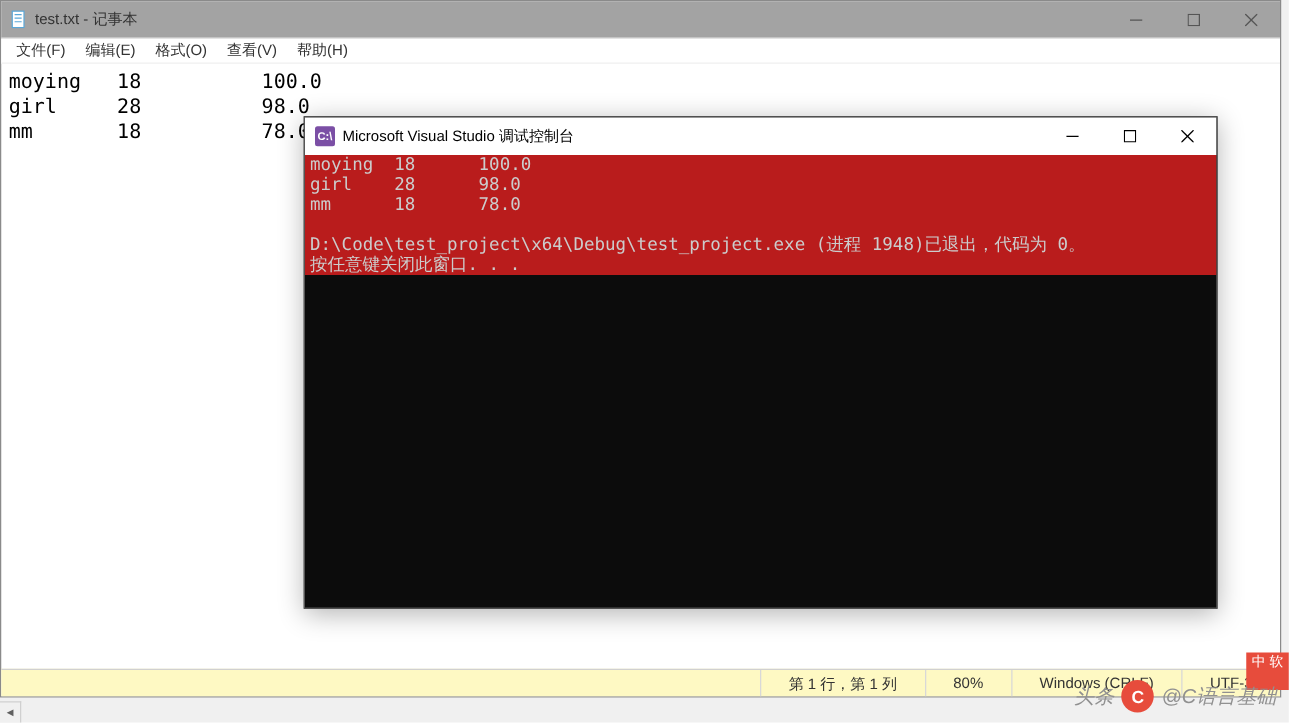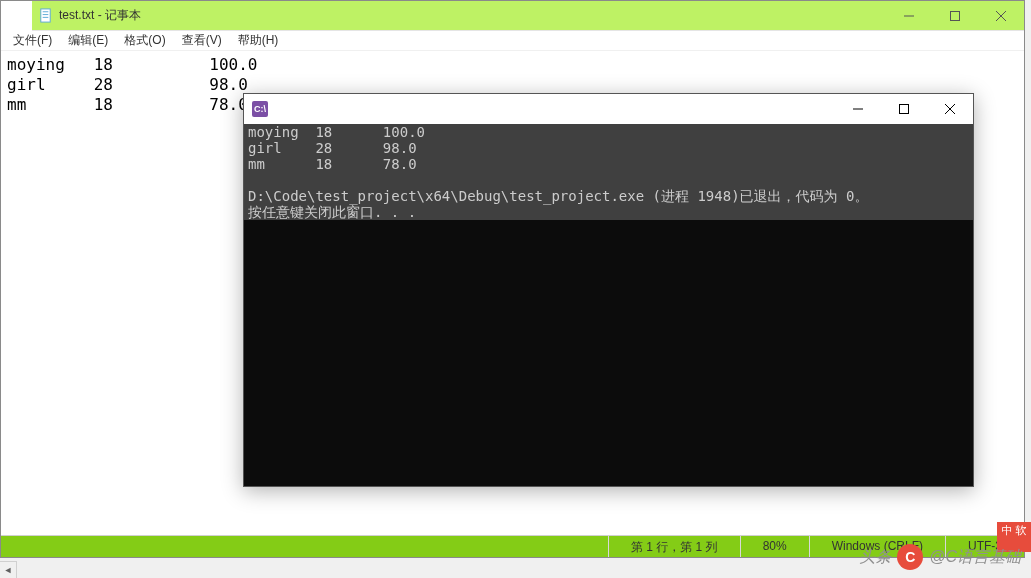--- a/index.html
+++ b/index.html
@@ -9,41 +9,40 @@
     font-size: 12px;
     background: #f0f0f0;
     position: relative; overflow: hidden;
   }
   
   .notepad {
     position: absolute; left: 0; top: 0; width: 1025px; height: 558px;
     background: #fff; border: 1px solid #8a8a8a;
   }
   .np-titlebar {
-    height: 30px; background: #bef264;
+    height: 30px; background: #a3a3a3;
     display: flex; align-items: center; padding-left: 6px;
     border-bottom: 1px solid #e5e5e5;
-    margin-left: 31px;
   }
   .np-title { font-size: 12px; color: #333; display:flex; align-items:center; gap:6px;}
   .np-title svg { width:15px; height:15px; }
   .np-winctrls { margin-left: auto; display: flex; }
   .np-winbtn { width: 46px; height: 30px; display: flex; align-items: center; justify-content: center; color: #555; }
   .np-menubar {
     height: 20px; background: #fff; border-bottom: 1px solid #f0f0f0;
     display: flex; padding-left: 4px; align-items: center;
   }
   .np-menuitem { padding: 2px 8px; font-size: 12px; color: #333; }
   .np-content {
     padding: 4px 6px; font-family: Consolas, "Lucida Console", monospace;
     font-size: 16px; line-height: 20px; color: #000; white-space: pre;
   }
   .np-statusbar {
     position: absolute; bottom: 0; left: 0; right: 0; height: 22px;
-    background: #84cc16; border-top: 1px solid #d0d0d0;
+    background: #fef9c3; border-top: 1px solid #d0d0d0;
     display: flex; font-size: 12px; color: #333;
   }
   .np-status-spacer { flex: 1; border-right: 1px solid #d8d8d8; }
   .np-status-seg { padding: 3px 22px; border-right: 1px solid #d8d8d8; }
   .np-status-seg:last-child { border-right:none; }
 
   
   .console {
     position: absolute; left: 243px; top: 93px; width: 731px; height: 394px;
     background: #0c0c0c; border: 1px solid #555;
@@ -56,21 +55,21 @@
   .con-icon {
     width: 16px; height: 16px; background: #7b4fa5; border-radius: 2px;
     margin-right: 6px; display: flex; align-items: center; justify-content: center;
     color: #fff; font-size: 9px; font-weight: bold;
   }
   .con-winctrls { margin-left: auto; display: flex; height:30px; }
   .con-winbtn { width: 46px; display: flex; align-items: center; justify-content: center; color: #000; }
   .con-body {
     padding: 0 4px; font-family: "NSimSun", "SimSun", Consolas, monospace;
     font-size: 14px; line-height: 16px; color: #ccc; white-space: pre;
-    background: #404040;
+    background: #b91c1c;
   }
 
   
   .watermark {
     position: absolute; right: 10px; bottom: 8px;
     display: flex; align-items: center; gap: 6px;
     font-size: 16px; color: #909090; font-style: italic; justify-content: center;
   }
   .wm-circle {
     width: 26px; height: 26px; border-radius: 50%; background: #e74c3c;
@@ -138,20 +137,21 @@
     <div class="np-status-seg">Windows (CRLF)</div>
     <div class="np-status-seg">UTF-3</div>
   </div>
 </div>
 
 <div class="scroll-corner">◄</div>
 
 <div class="console">
   <div class="con-titlebar">
     <div class="con-icon">C:\</div>
+    <span>Microsoft Visual Studio 调试控制台</span>
     <div class="con-winctrls">
       <div class="con-winbtn">
           <svg width="10" height="10">
             <line x1="0" y1="5" x2="10" y2="5" stroke="currentColor"></line>
           </svg>
         </div>
       <div class="con-winbtn">
           <svg width="10" height="10">
             <rect x="0.5" y="0.5" width="9" height="9" fill="none" stroke="currentColor"></rect>
           </svg>

